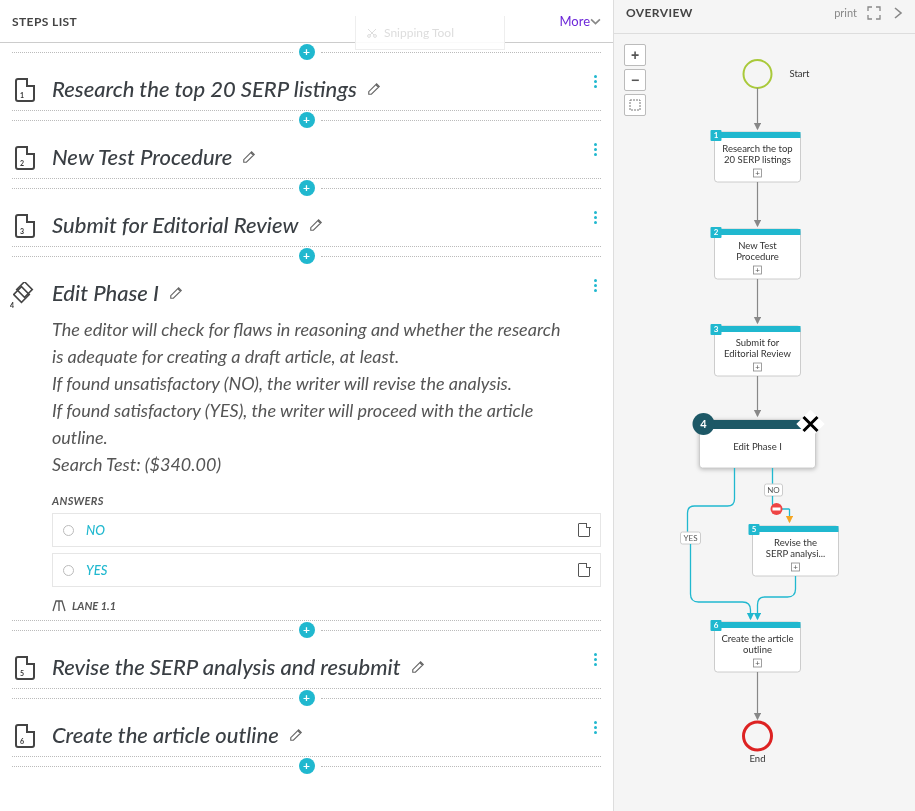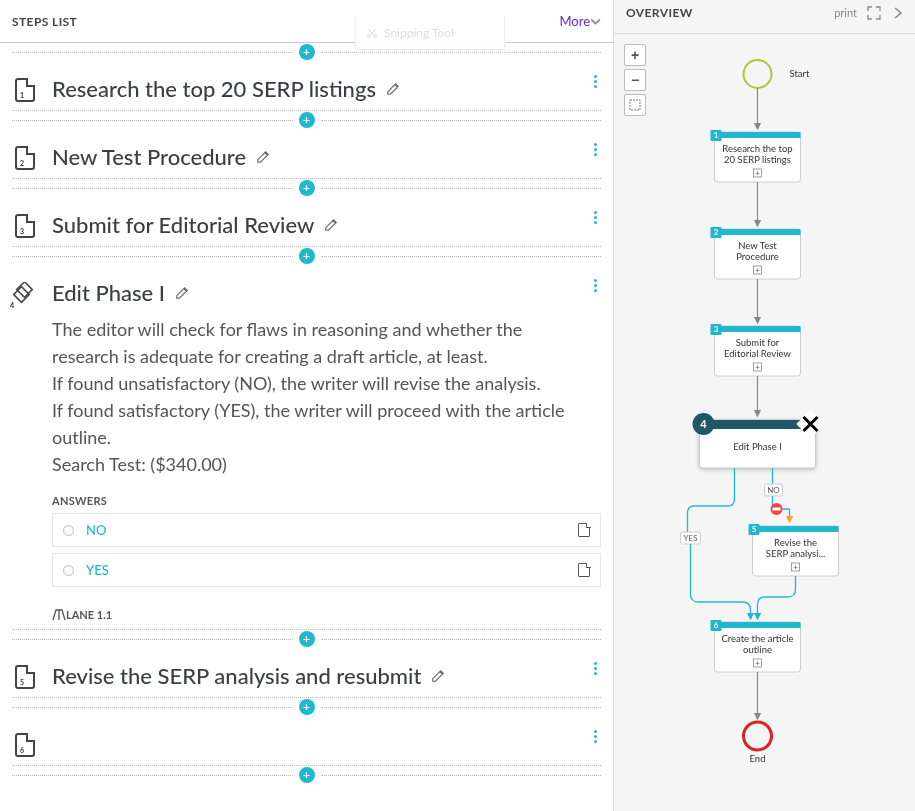--- a/index.html
+++ b/index.html
@@ -25,38 +25,38 @@
 .step { display: flex; align-items: flex-start; gap: 14px; padding: 14px 0 8px 0; position: relative; }
 .step-iconwrap { width: 26px; display: flex; justify-content: center; padding-top: 3px; position: relative; }
 .step-icon { width: 20px; height: 24px; border: 2px solid #444; border-radius: 3px 3px 3px 3px; position: relative; }
 .step-icon::before { content: ""; position: absolute; top: -2px; right: -2px; width: 7px; height: 7px; background: #fff; border-left: 2px solid #444; border-bottom: 2px solid #444; }
 .step-num { position: absolute; left: 3px; bottom: 1px; font-size: 7px; font-weight: 700; color: #333; }
 
 .decision-icon { width: 24px; height: 24px; position: relative; }
 .decision-icon svg { width: 24px; height: 24px; }
 .decision-num { position: absolute; left: -3px; bottom: -3px; font-size: 7px; font-weight: 700; color: #333; }
 
-.step-main { flex: 1; }
+.step-main { flex: 1; font-style: italic; }
 .step-title-row { display: flex; align-items: center; gap: 10px; }
 .step-title { font-size: 22px; font-weight: 500; color: #3a3f44; }
 .pencil { width: 14px; height: 14px; color: #666; }
 
 .kebab { position: absolute; right: 4px; top: 14px; color: #20b8cf; font-size: 17px; font-weight: 700; cursor: pointer; letter-spacing: -1px; display: flex; flex-direction: column; gap: 2px; align-items: center; }
 .kebab span { width: 3px; height: 3px; background: #20b8cf; border-radius: 50%; display: block; }
 
 .step-desc { margin-top: 10px; font-size: 18px; color: #555; line-height: 1.5; padding-right: 30px; }
 
 .answers-label { margin-top: 16px; font-size: 11px; font-weight: 700; letter-spacing: .3px; color: #555; }
 .answer-row { border: 1px solid #e6e6e6; margin-top: 6px; padding: 8px 10px; display: flex; align-items: center; gap: 12px; cursor: pointer; }
 .answer-row .radio { width: 11px; height: 11px; border: 1px solid #bbb; border-radius: 50%; }
 .answer-row .label { color: #20b8cf; font-size: 13px; font-weight: 500; }
 .answer-row .doc-ico { margin-left: auto; width: 12px; height: 14px; border: 1.5px solid #555; border-radius: 1px; position: relative; }
 .answer-row .doc-ico::before { content: ""; position: absolute; top: -1.5px; right: -1.5px; width: 4px; height: 4px; background: #fff; border-left: 1.5px solid #555; border-bottom: 1.5px solid #555; }
 
-.lane { margin-top: 21px; display: flex; align-items: center; font-size: 11px; font-weight: 700; color: #555; }
+.lane { margin-top: 12px; display: flex; align-items: center; gap: 6px; font-size: 11px; font-weight: 700; color: #555; }
 .lane svg { width: 14px; height: 12px; }
 
 
 .right { flex: 1; height: 100%; background: #f5f5f5; position: relative; }
 .right-head { height: 34px; border-bottom: 1px solid #ddd; display: flex; align-items: center; justify-content: space-between; padding: 0 10px 8px 12px; background: #f5f5f5; }
 .right-head-title { font-size: 12px; font-weight: 700; letter-spacing: .4px; color: #444; }
 .right-head-ctrls { display: flex; align-items: flex-start; gap: 10px; color: #888; font-size: 11px; }
 .right-head-ctrls .ico { width: 14px; height: 14px; cursor: pointer; }
 
 .zoom-ctrls { position: absolute; left: 10px; top: 44px; display: flex; flex-direction: column; gap: 3px; }
@@ -257,20 +257,28 @@
     <div class="add-row">
         <div class="add-btn">+</div>
       </div>
 
     <div class="step">
       <div class="step-iconwrap">
           <div class="step-icon">
             <span class="step-num">6</span>
           </div>
         </div>
+      <div class="step-main">
+        <div class="step-title-row">
+          <div class="step-title">Create the article outline</div>
+          <svg class="pencil" viewBox="0 0 16 16">
+              <path d="M2 14 L2 11 L11 2 L14 5 L5 14 Z M10 3 L13 6" fill="none" stroke="#666" stroke-width="1.3"></path>
+            </svg>
+        </div>
+      </div>
       <div class="kebab">
           <span></span>
           <span></span>
           <span></span>
         </div>
     </div>
     <hr class="dashed-sep">
     <div class="add-row">
         <div class="add-btn">+</div>
       </div>

